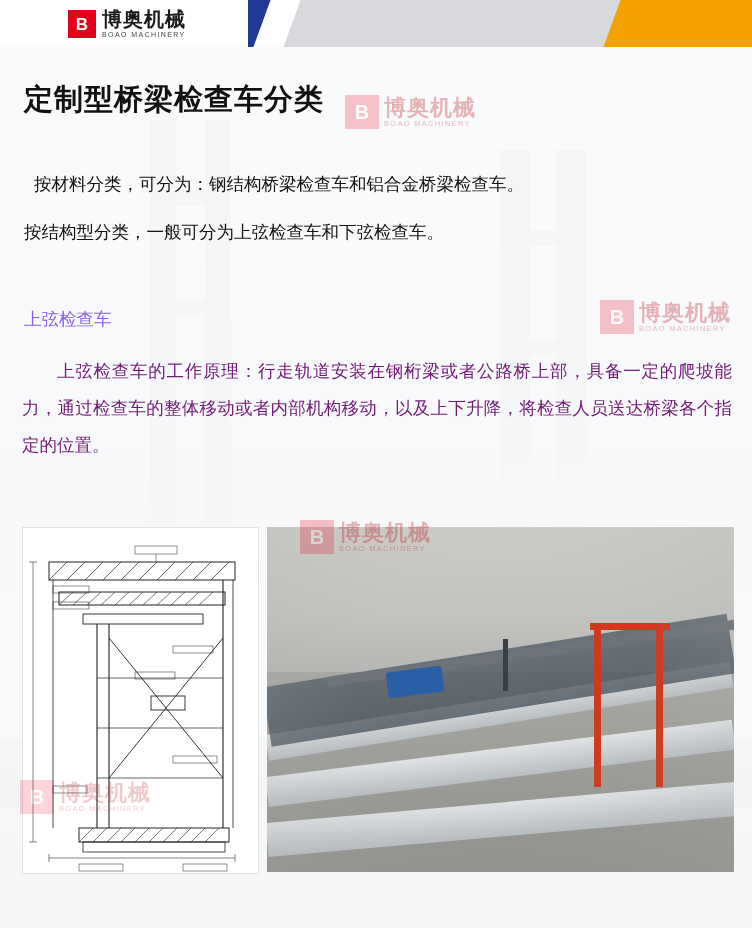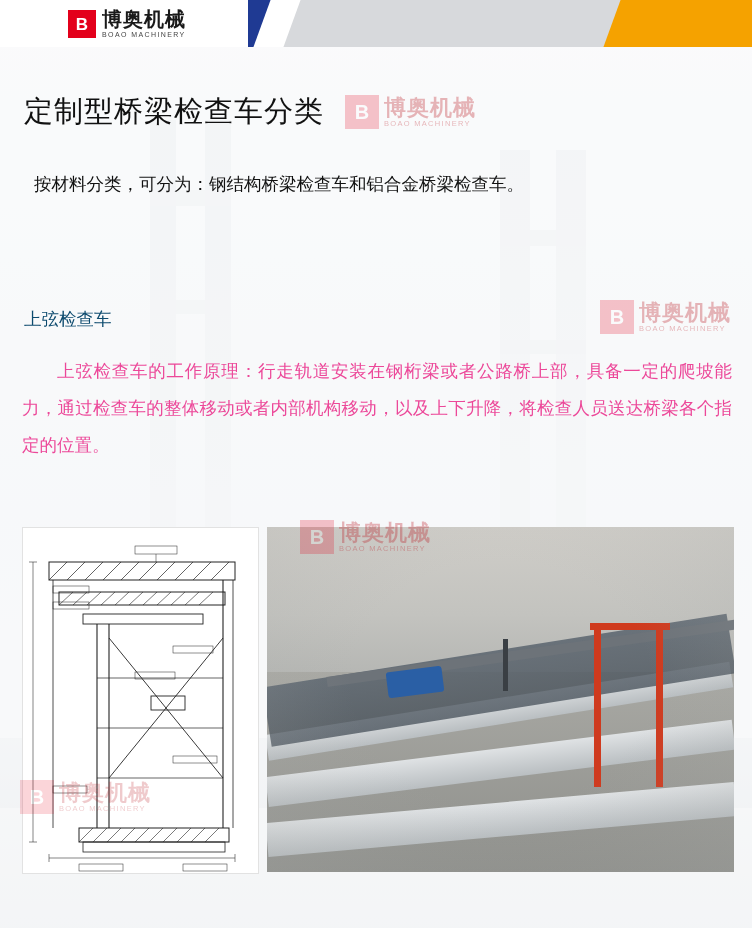--- a/index.html
+++ b/index.html
@@ -104,40 +104,39 @@
     position:absolute;left:612px;top:0;width:160px;height:47px;
     background:#f5a200;transform:skewX(-20deg);
   }
 
   
   .content{
     position:absolute;left:0;top:47px;width:752px;height:881px;z-index:30;
   }
   .title{
     position:absolute;left:24px;top:33px;
-    font-size:29px;font-weight:normal;color:#111;
+    font-size:29px;font-weight:bold;color:#111;
     letter-spacing:1px;
     font-family:"DejaVu Sans","Liberation Sans",sans-serif;
-    margin-top:12px;
   }
   .para{
     position:absolute;left:24px;width:706px;
     font-size:17.5px;color:#111;line-height:34px;
     font-family:"DejaVu Sans","Liberation Sans",sans-serif;
   }
   .p-material{top:120px;margin-left:10px;}
   .p-structure{top:168px;}
   .sub-title{
     position:absolute;left:24px;top:260px;
-    font-size:17.5px;color:#0c4a6e;font-weight:normal;
+    font-size:17.5px;color:#8b5cf6;font-weight:normal;
     font-family:"DejaVu Sans","Liberation Sans",sans-serif;
   }
   .p-body{
     position:absolute;left:22px;top:306px;width:710px;
-    font-size:17.5px;color:#ec4899;line-height:37px;text-indent:2em;
+    font-size:17.5px;color:#701a75;line-height:37px;text-indent:2em;
     text-align:justify;
     font-family:"DejaVu Sans","Liberation Sans",sans-serif;
   }
 
   
   .wm{
     position:absolute;display:flex;align-items:center;gap:5px;
     opacity:.30;pointer-events:none;z-index:35;
   }
   .wm .wm-mark{
@@ -274,20 +273,21 @@
       <div class="wm-en">BOAO MACHINERY</div>
     </div>
   </div>
 
   <div class="content">
 
     <div class="title">定制型桥梁检查车分类</div>
 
     <div class="para p-material">按材料分类，可分为：钢结构桥梁检查车和铝合金桥梁检查车。</div>
 
+    <div class="para p-structure">按结构型分类，一般可分为上弦检查车和下弦检查车。</div>
 
     <div class="sub-title">上弦检查车</div>
 
     <div class="p-body">上弦检查车的工作原理：行走轨道安装在钢桁梁或者公路桥上部，具备一定的爬坡能力，通过检查车的整体移动或者内部机构移动，以及上下升降，将检查人员送达桥梁各个指定的位置。</div>
 
     <div class="img-row">
 
       <div class="drawing">
         <svg width="236" height="345" viewBox="0 0 236 345">
           <rect x="0" y="0" width="236" height="345" fill="#ffffff"></rect>

